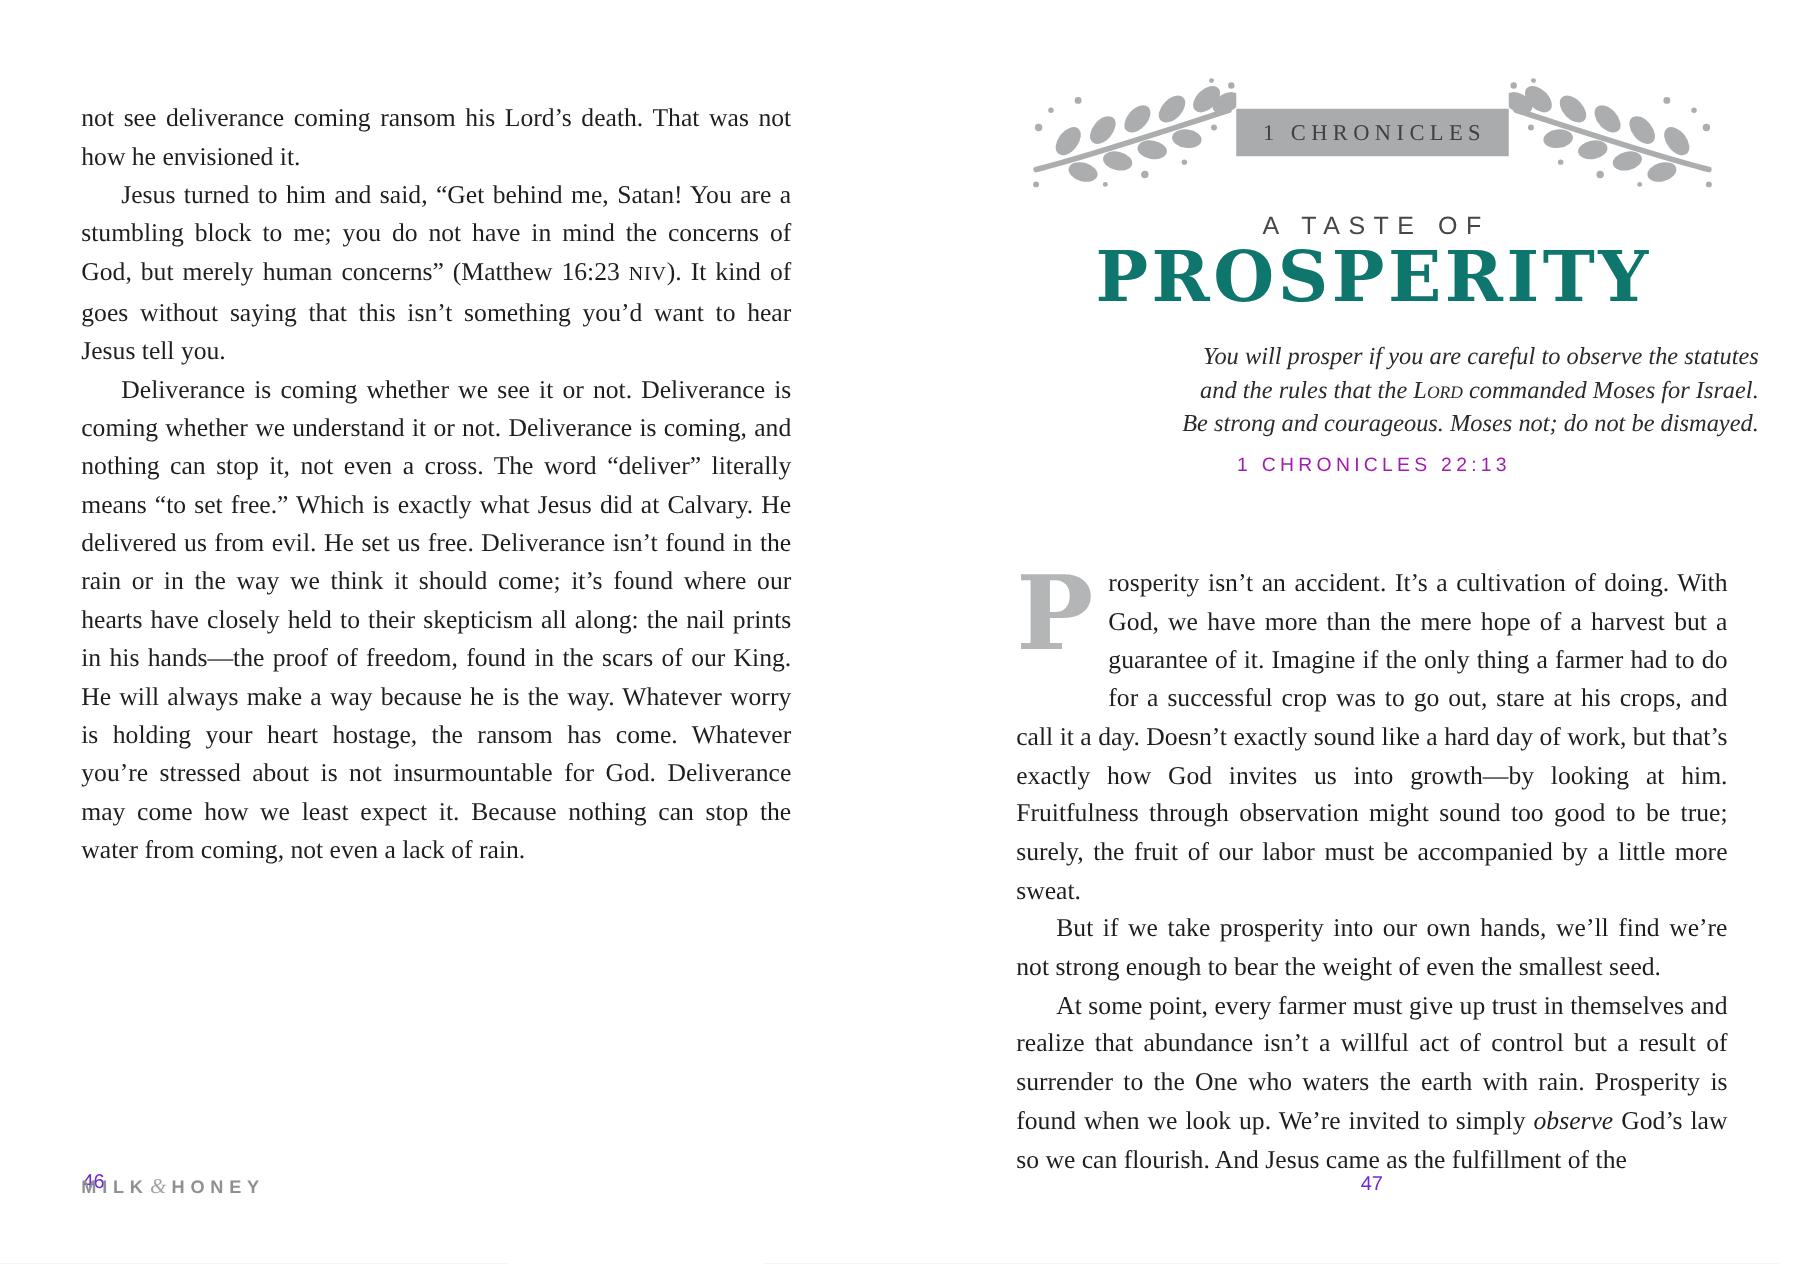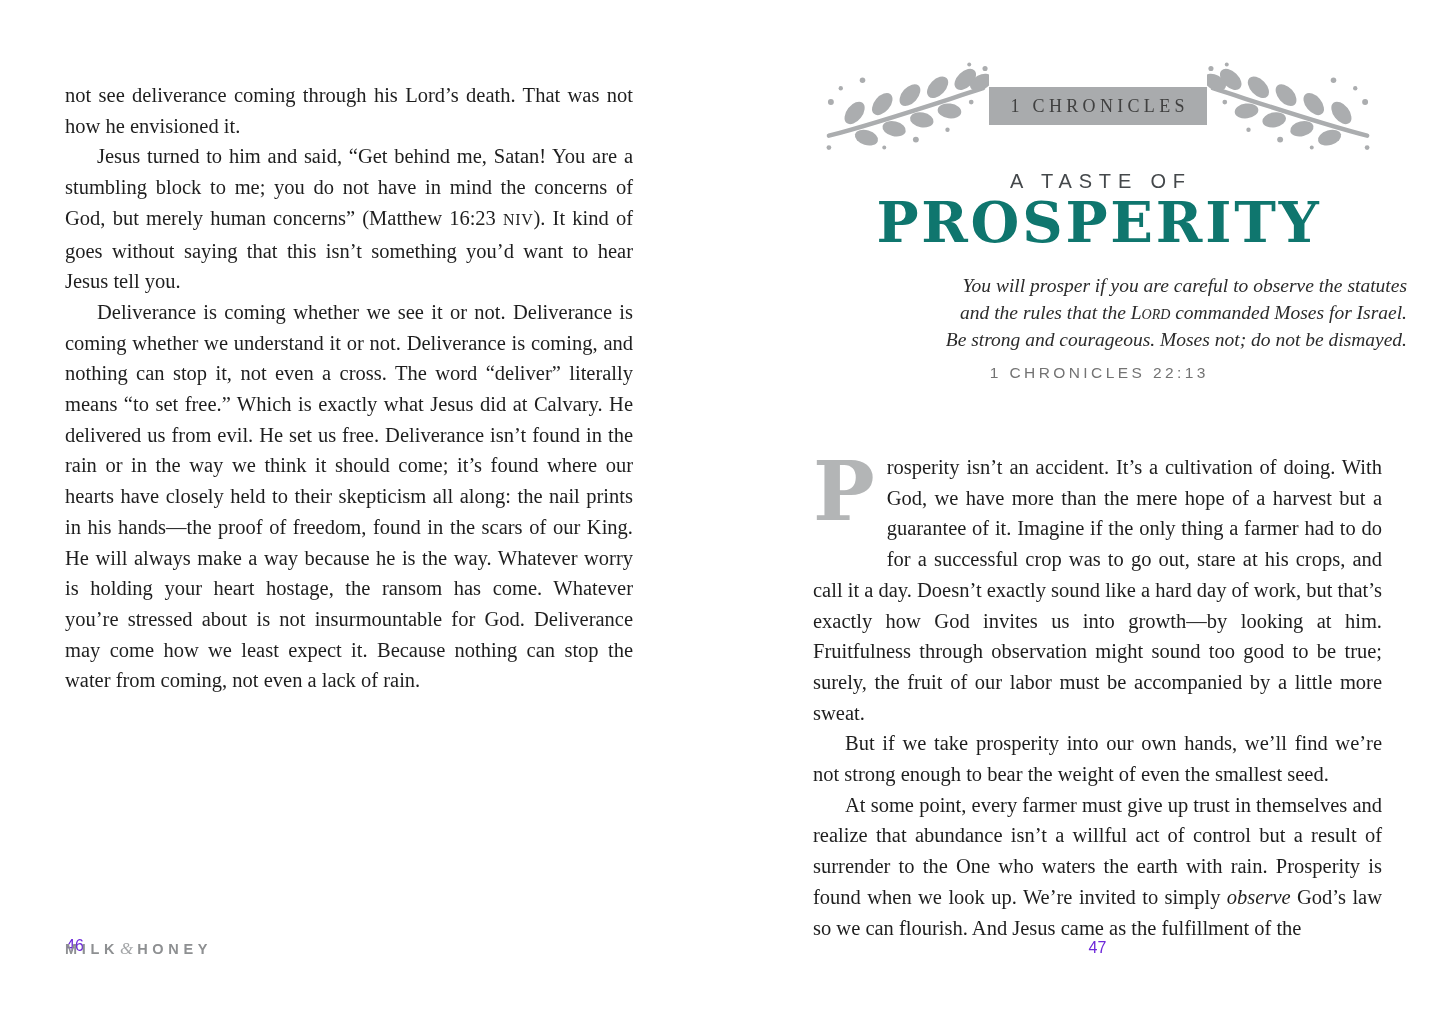--- a/index.html
+++ b/index.html
@@ -62,21 +62,21 @@
 
   .epigraph {
     position:absolute; left:66px; top:272px; width:619px;
     font-style:italic; font-size:19.5px; line-height:27px;
     color:#2b2b2b; text-align:right;
   }
   .epigraph .line { display:block; }
   .reference {
     position:absolute; left:91px; top:364px; width:569px;
     font-family:"Liberation Sans", sans-serif; font-size:15.5px;
-    letter-spacing:0.22em; padding-left:0.22em; color:#737373;
+    letter-spacing:0.22em; padding-left:0.22em; color:#a21caf;
     text-align:center; box-sizing:border-box;
   }
 
   
   .page-num {
     font-family:"Liberation Sans", sans-serif; font-size:16px; color:#6d28d9;
   }
   .page-num-left  { position:absolute; left:66px; top:937px; }
   .page-num-right { position:absolute; left:91px; top:939px; width:569px; text-align:center; }
   .brand {
@@ -89,21 +89,21 @@
     font-size:17px; letter-spacing:0; color:#a2a4a6; padding:0 4px 0 1px;
   }
 </style>
 </head>
 <body>
 
 <div class="spread">
 
   <div class="page page-left">
     <div class="textcol textcol-left">
-      <p class="body-par"><span>not see deliverance coming through his Lord’s death. That was not how he envisioned it.</span></p>
+      <p class="body-par"><span>not see deliverance coming ransom his Lord’s death. That was not how he envisioned it.</span></p>
       <p class="body-par indent"><span>Jesus turned to him and said, “Get behind me, Satan! You are a stumbling block to me; you do not have in mind the concerns of God, but merely human concerns” (Matthew 16:23 </span><span class="run-allsmallcaps">NIV</span><span>). It kind of goes without saying that this isn’t something you’d want to hear Jesus tell you.</span></p>
       <p class="body-par indent"><span>Deliverance is coming whether we see it or not. Deliverance is coming whether we understand it or not. Deliverance is coming, and nothing can stop it, not even a cross. The word “deliver” literally means “to set free.” Which is exactly what Jesus did at Calvary. He delivered us from evil. He set us free. Deliverance isn’t found in the rain or in the way we think it should come; it’s found where our hearts have closely held to their skepticism all along: the nail prints in his hands—the proof of freedom, found in the scars of our King. He will always make a way because he is the way. Whatever worry is holding your heart hostage, the ransom has come. Whatever you’re stressed about is not insurmountable for God. Deliverance may come how we least expect it. Because nothing can stop the water from coming, not even a lack of rain.</span></p>
     </div>
 
     <div class="page-num page-num-left">46</div>
 
     <div class="brand">
       <span>MILK</span><span class="amp">&amp;</span><span>HONEY</span>
     </div>
   </div>

